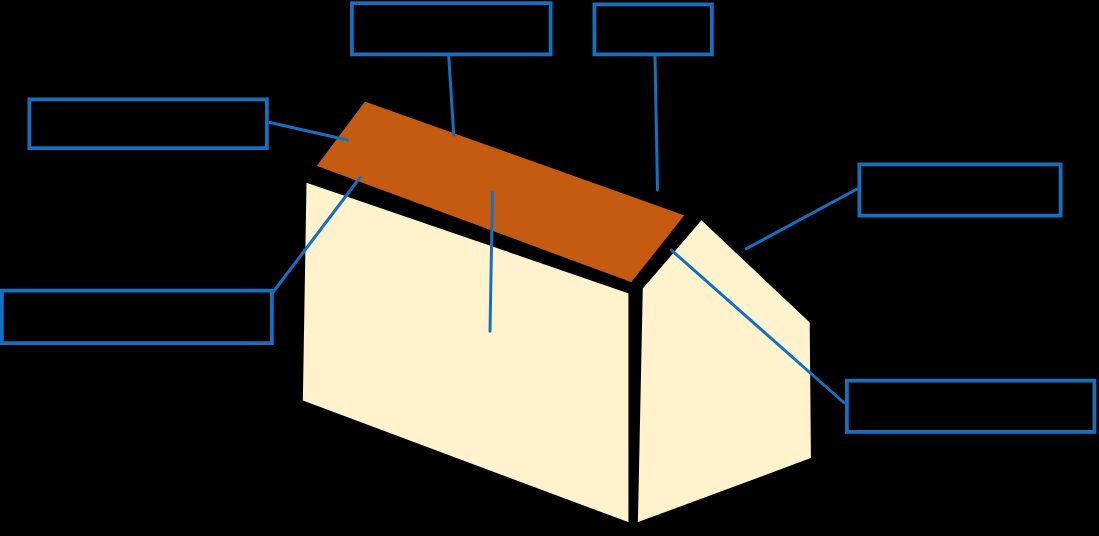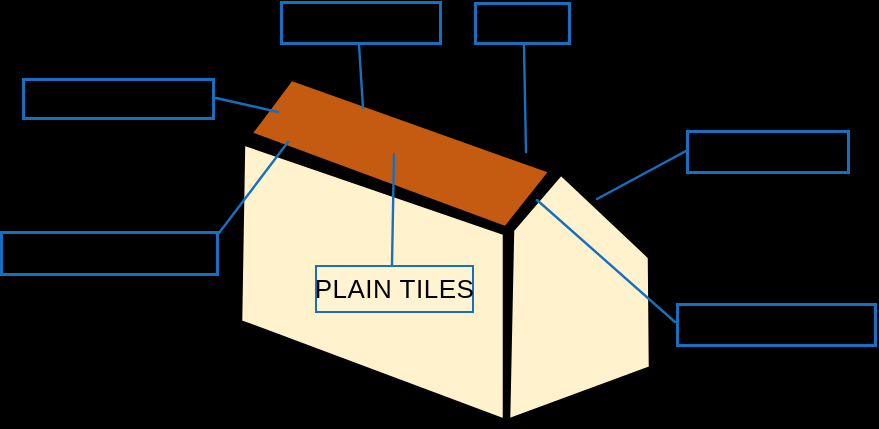--- a/index.html
+++ b/index.html
@@ -88,17 +88,14 @@
   <div class="abox" style="left:474px; top:2px; width:97px; height:43px;"></div>
 
   <div class="abox" style="left:22px; top:78px; width:193px; height:42px;"></div>
 
   <div class="abox" style="left:0px; top:231px; width:219px; height:45px;"></div>
 
   <div class="abox" style="left:686px; top:130px; width:164px; height:44px;"></div>
 
   <div class="abox" style="left:676px; top:303px; width:201px; height:44px;"></div>
 
-  <div id="plain-tiles-box">
-    <span>PLAIN TILES</span>
-  </div>
 
 </div>
 
 </body></html>

